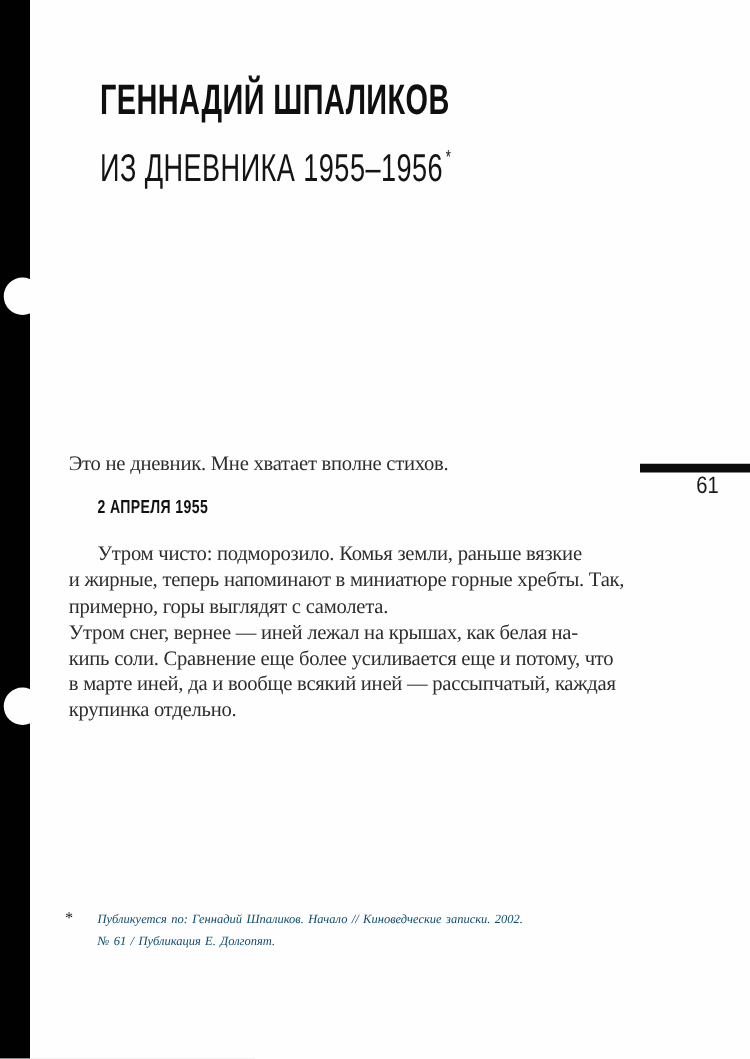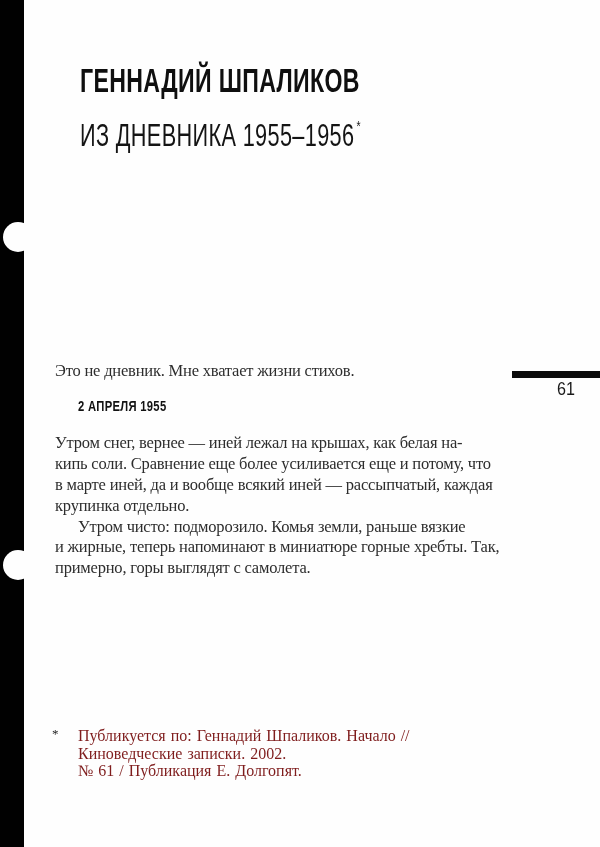--- a/index.html
+++ b/index.html
@@ -106,55 +106,56 @@
   .footnote-marker {
     position: absolute;
     left: 52px; top: 726px;
     font-size: 13px;
     color: #222222;
   }
   .footnote-text {
     position: absolute;
     left: 78px; top: 727px;
     width: 424px;
-    font-size: 16px;
+    font-size: 10px;
     line-height: 17.6px;
     word-spacing: 1px;
-    color: #7f1d1d;
+    color: #0c4a6e;
     white-space: pre-line;
+    font-style: italic;
   }
 </style>
 </head>
 <body>
 
 <div class="page">
 
   <div class="gutter"></div>
   <div class="hole hole-top"></div>
   <div class="hole hole-bottom"></div>
 
   <div class="author-title"><span>ГЕННАДИЙ ШПАЛИКОВ</span></div>
 
   <div class="diary-title"><span>ИЗ ДНЕВНИКА 1955–1956</span><span class="title-fn-marker">*</span></div>
 
   <div class="divider-bar"></div>
   <div class="page-number">61</div>
 
   <div class="body-col">
 
-    <p class="para">Это не дневник. Мне хватает жизни стихов.</p>
+    <p class="para">Это не дневник. Мне хватает вполне стихов.</p>
 
     <div class="date-heading">2 АПРЕЛЯ 1955</div>
 
+    <p class="para indent">Утром чисто: подморозило. Комья земли, раньше вязкие
+и жирные, теперь напоминают в миниатюре горные хребты. Так,
+примерно, горы выглядят с самолета.</p>
     <p class="para">Утром снег, вернее — иней лежал на крышах, как белая на-
 кипь соли. Сравнение еще более усиливается еще и потому, что
 в марте иней, да и вообще всякий иней — рассыпчатый, каждая
 крупинка отдельно.</p>
-    <p class="para indent">Утром чисто: подморозило. Комья земли, раньше вязкие
-и жирные, теперь напоминают в миниатюре горные хребты. Так,
-примерно, горы выглядят с самолета.</p>
   </div>
 
   <div class="footnote-marker">*</div>
   <div class="footnote-text">Публикуется по: Геннадий Шпаликов. Начало // Киноведческие записки. 2002.
 № 61 / Публикация Е. Долгопят.</div>
 
 </div>
 
 </body></html>

